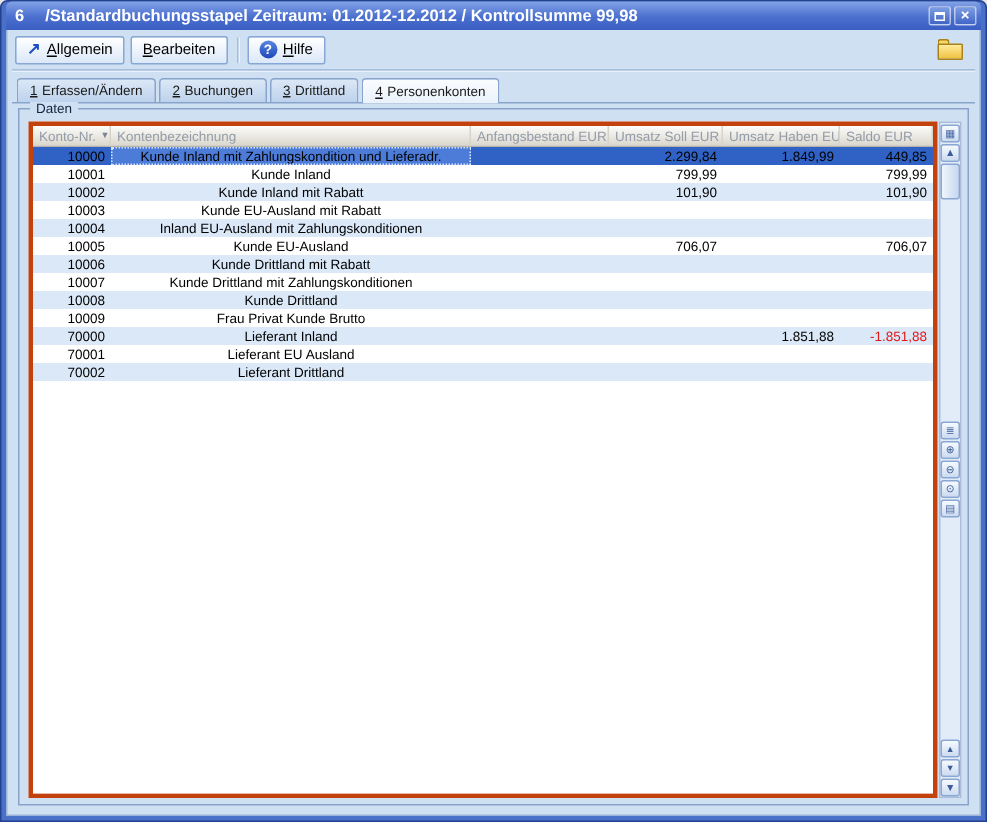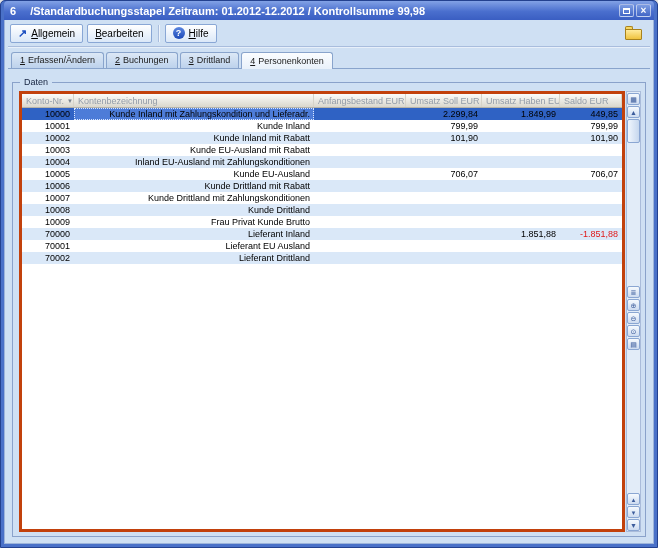--- a/index.html
+++ b/index.html
@@ -47,41 +47,41 @@
   .tabstrip { display:flex; align-items:flex-end; padding:3px 0 0 3px; height:21px; position:relative; z-index:2; }
   .tab { display:inline-flex; gap:3px; align-items:center; padding:2px 8px 3px 8px; font-size:9px;
     background:linear-gradient(#dce8f6,#bdd2ec); border:1px solid #89a4cc; border-bottom:none;
     border-radius:3px 3px 0 0; margin-right:2px; color:#1a1a1a; }
   .tab .tab-num { text-decoration:underline; }
   .tab.active { background:linear-gradient(#fbfdff,#e9f1fa); padding-top:3px; margin-bottom:-1px; z-index:3; }
   .tabpanel { flex:1; border-top:1px solid #89a4cc; display:flex; flex-direction:column;
     min-height:0; position:relative; z-index:1; }
 
   
-  .groupbox { flex:1; margin:13px 4px 3px 4px; border:1px solid #8aa2ca; position:relative;
+  .groupbox { flex:1; margin:3px 4px 3px 4px; border:1px solid #8aa2ca; position:relative;
     padding:8px 4px 4px 6px; display:flex; min-height:0; }
   .groupbox-label { position:absolute; top:-6px; left:7px; background:#cfe0f3; padding:0 4px;
     font-size:9px; color:#16233f; }
 
   
   .table-wrap { flex:1; display:flex; min-width:0; min-height:0; }
   .table-area { flex:1; background:#fff; border:3px solid #c2410c; display:flex;
     flex-direction:column; min-width:0; overflow:hidden; }
   .grid-cols { display:grid; grid-template-columns:52px minmax(0,1fr) 92px 76px 78px 62px; }
   .thead { height:14px; background:linear-gradient(#fcfcfa,#dad7cd); border-bottom:1px solid #b6b3a9; }
   .hcell { font-size:9px; color:#939ca8; padding:0 4px; display:flex; align-items:center;
     border-right:1px solid #d6d3c9; white-space:nowrap; overflow:hidden; }
   .sort-icon { font-size:6px; color:#7b848f; margin-left:3px; }
   .tbody { flex:1; background:#fff; overflow:hidden; }
   .trow { height:12px; }
   .trow.even { background:#dae8f8; }
   .trow.odd  { background:#ffffff; }
   .trow.sel  { background:#2f62c4; color:#000000; }
   .cell { font-size:9px; line-height:12px; padding:0 4px; white-space:nowrap; overflow:hidden; }
-  .c-bez { text-align:right; }
+  .c-bez { text-align:center; }
   .num { text-align:right; }
   .neg { color:#e01818; }
   .trow.sel .c-bez { background:#4d7cd8; outline:1px dotted #d8e6ff; outline-offset:-1px; }
 
   
   .vscroll { width:15px; margin-left:1px; display:flex; flex-direction:column; align-items:center;
     background:#e2ecf8; border:1px solid #aabcda; padding:0; }
   .sbtn { width:13px; height:12px; margin:1px 0 0 0; display:flex; align-items:center; justify-content:center;
     font-size:7px; color:#3c5c9c; background:linear-gradient(#f6fafe,#cddbf0);
     border:1px solid #8aa6d2; border-radius:2px; line-height:1; }

